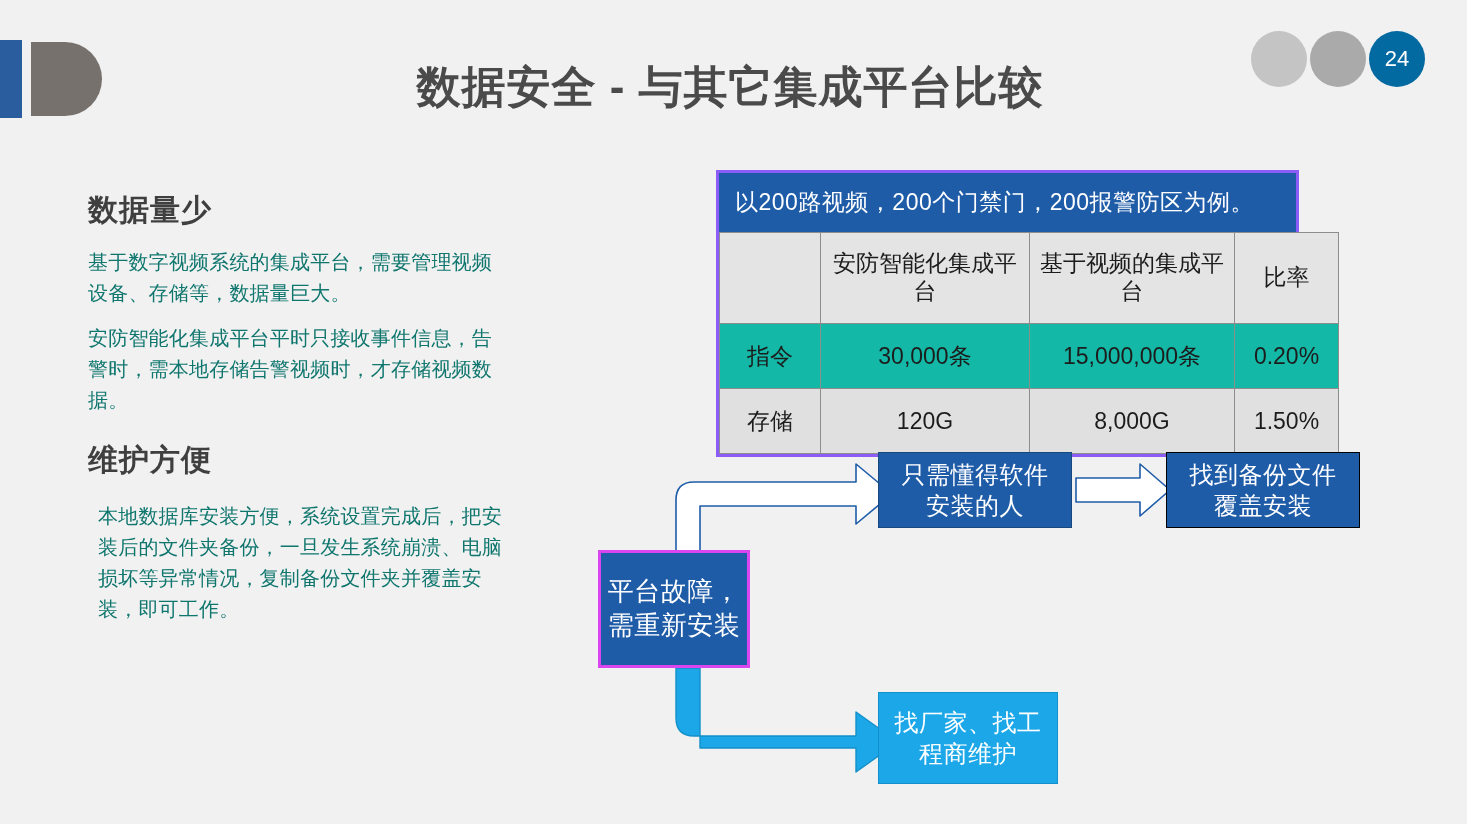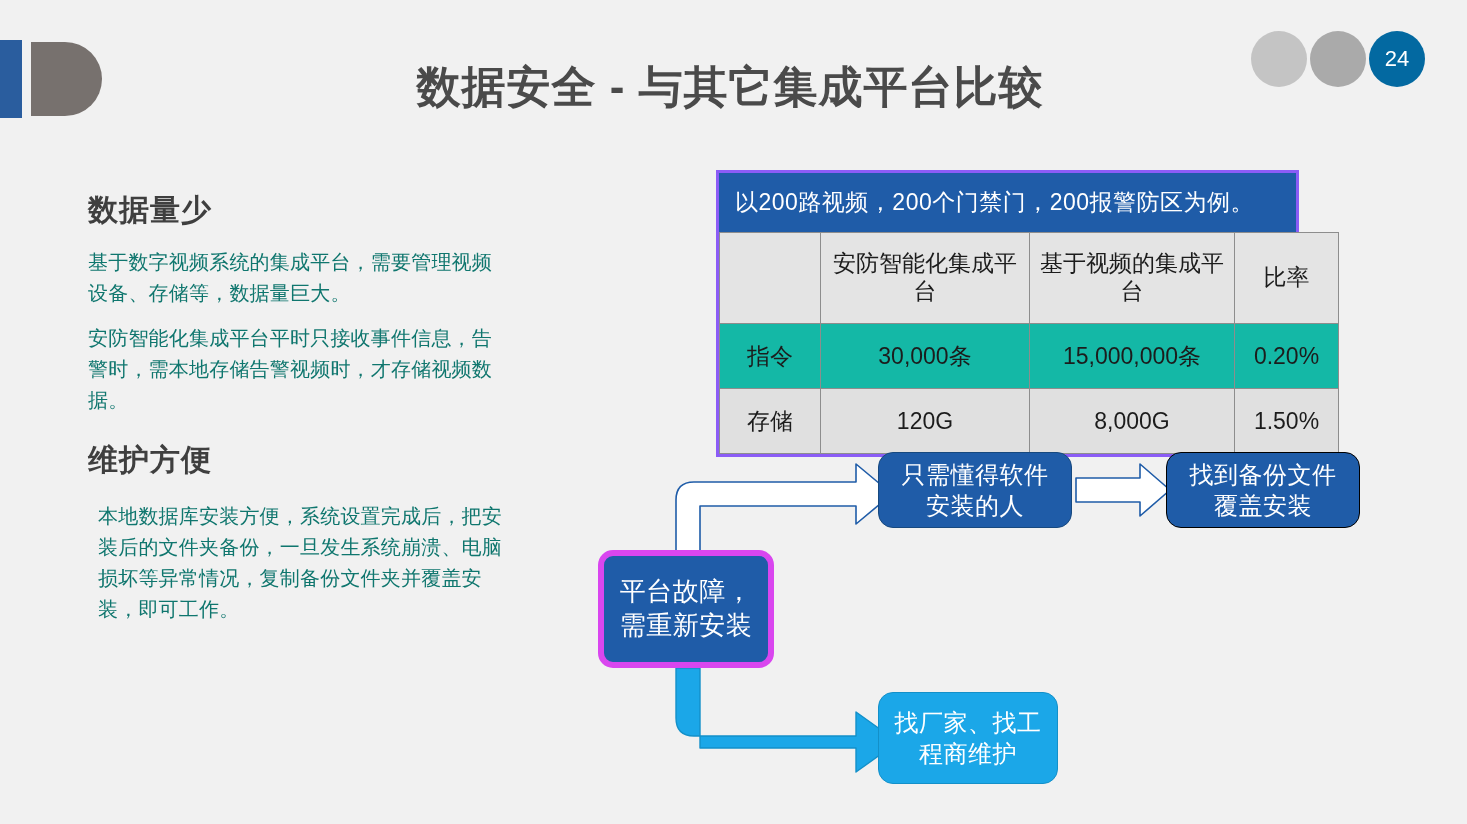--- a/index.html
+++ b/index.html
@@ -124,34 +124,34 @@
   .col-a { width: 200px; }
   .col-b { width: 196px; }
   .col-ratio { width: 95px; }
 
   
   #flow { position: absolute; left: 580px; top: 430px; width: 800px; height: 360px; }
   #flow svg { position: absolute; left: 0; top: 0; }
   .node {
     position: absolute;
     box-sizing: border-box;
-    border-radius: 15px;
+    border-radius: 0;
     color: #ffffff;
     display: flex;
     align-items: center;
     justify-content: center;
     text-align: center;
     line-height: 1.3;
     letter-spacing: 0.5px;
   }
   #node-start {
     left: 18px; top: 120px;
-    width: 176px; height: 118px;
-    background: #1f5ca8;
-    border: 6px solid #d946ef;
+    width: 152px; height: 118px;
+    background: #1f5ca8;
+    border: 3px solid #d946ef;
     font-size: 26px;
   }
   #node-installer {
     left: 298px; top: 22px;
     width: 194px; height: 76px;
     background: #1f5ca8;
     border: 1px solid #17497f;
     font-size: 24px;
   }
   #node-restore {

